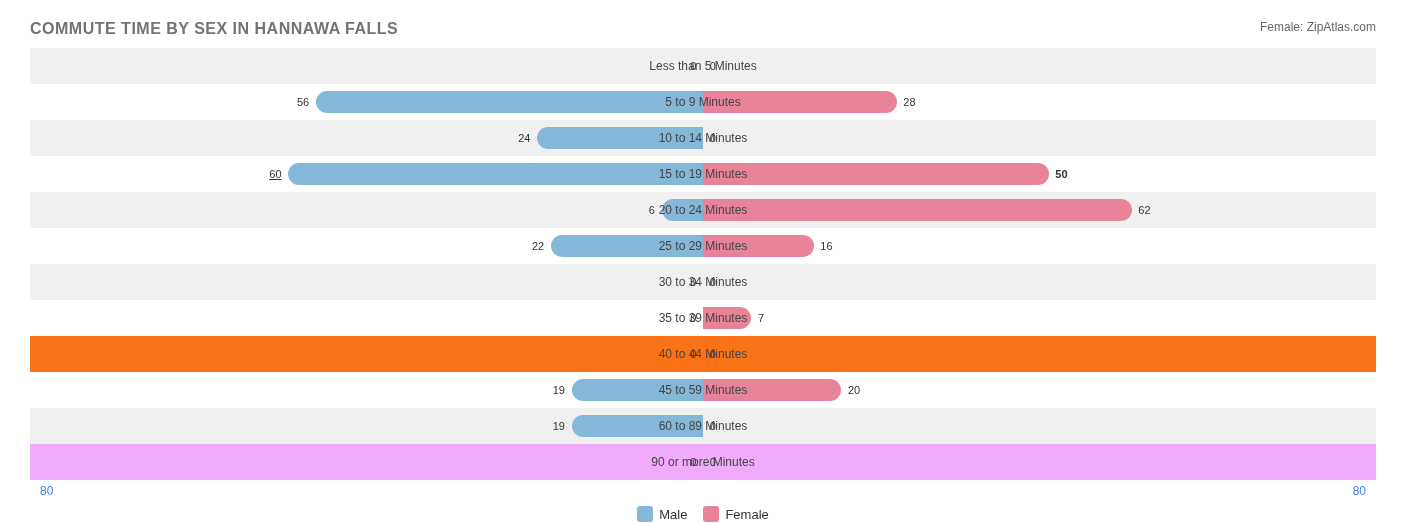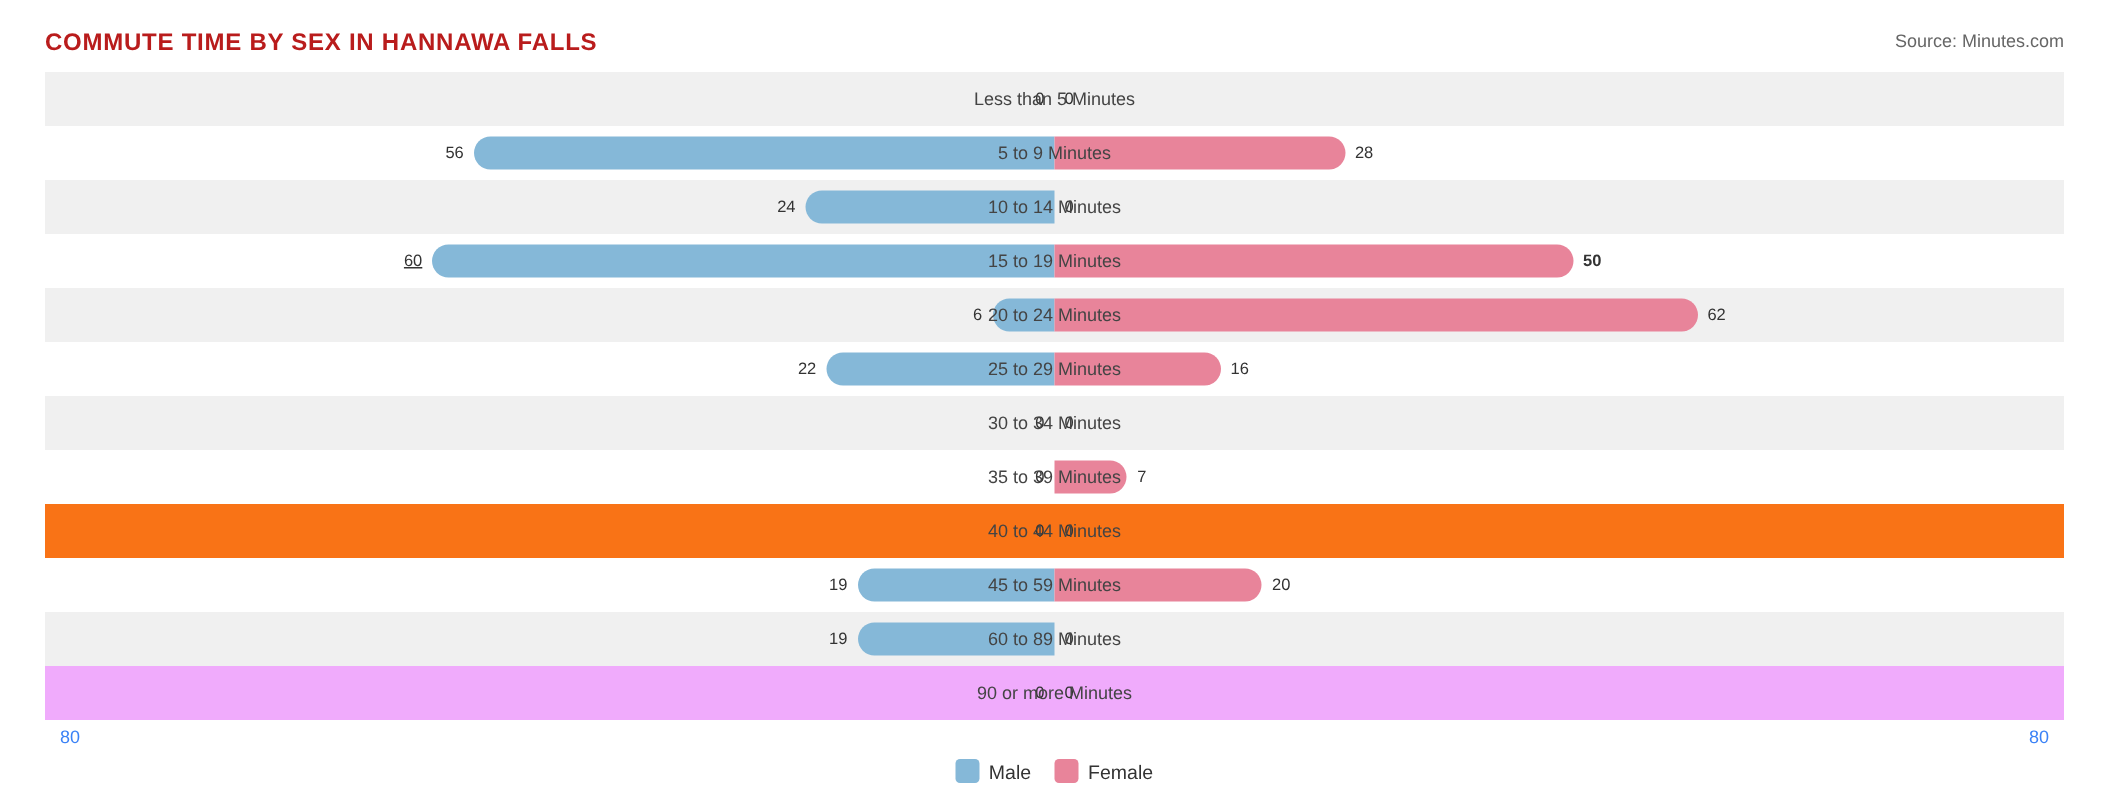--- a/index.html
+++ b/index.html
@@ -13,21 +13,21 @@
     .header-row {
       display: flex;
       justify-content: space-between;
       align-items: flex-start;
       margin-bottom: 10px;
     }
     .chart-title {
       font-size: 16px;
       font-weight: bold;
       text-transform: uppercase;
-      color: #b91c1c;
+      color: #737373;
       letter-spacing: 0.5px;
     }
     .source-text {
       font-size: 12px;
       color: #666;
     }
     
     .chart-wrapper {
       position: relative;
       width: 100%;
@@ -118,21 +118,21 @@
       color: #3b82f6;
       margin-top: 4px;
       padding: 0 10px;
     }
   </style>
 </head>
 <body>
 
 <div class="header-row">
   <div class="chart-title">COMMUTE TIME BY SEX IN HANNAWA FALLS</div>
-  <div class="source-text">Source: Minutes.com</div>
+  <div class="source-text">Female: ZipAtlas.com</div>
 </div>
 
 <div class="chart-wrapper" id="chart-container">
   <div class="row-container" id="bar-rows">
   <div class="single-row" style="height: 36px; position: relative; width: 100%; background: rgb(240, 240, 240);">
         <div class="row-label">Less than 5 Minutes</div>
         <div class="val-left" style="right: 50.5%;">0</div>
         <div class="val-right" style="left: 50.5%;">0</div>
       </div>
       <div class="single-row" style="height: 36px; position: relative; width: 100%; background: rgb(255, 255, 255);">

